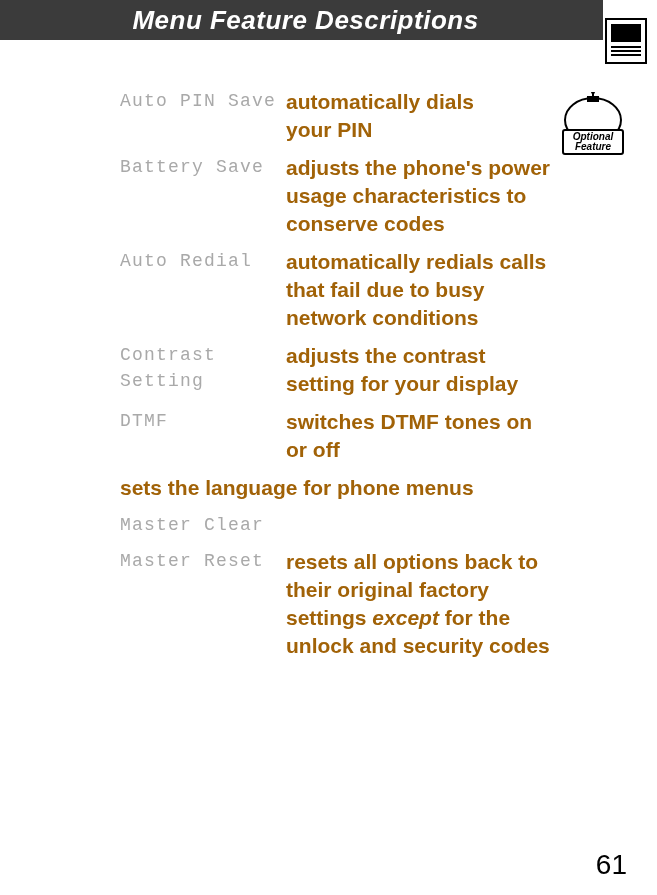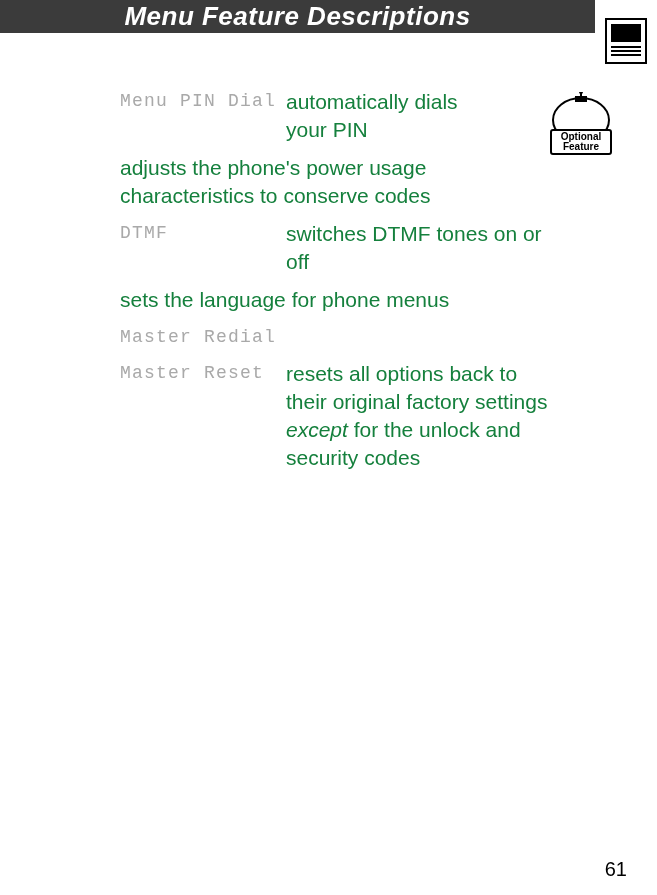--- a/index.html
+++ b/index.html
@@ -10,25 +10,26 @@
     background: #fff;
     font-family: "Segoe UI", "Helvetica Neue", Arial, sans-serif;
     color: #000;
     position: relative;
     overflow: hidden;
   }
   .header-bar {
     position: absolute;
     left: 0; top: 0;
     width: 595px;
-    height: 33px;
+    height: 40px;
     background: #3b3b3b;
     display: flex;
     align-items: center;
     justify-content: center;
+    padding-left: 8px;
   }
   .header-title {
     color: #fff;
     font-style: italic;
     font-weight: 700;
     font-size: 26px;
     letter-spacing: 0.5px;
   }
   .corner-icon {
     position: absolute;
@@ -49,23 +50,24 @@
   }
   .corner-icon::after {
     content: "";
     position: absolute;
     left: 4px; right: 4px; bottom: 4px; top: 26px;
     background: repeating-linear-gradient(#000 0 2px, #fff 2px 4px);
   }
 
   .optional-badge {
     position: absolute;
-    right: 40px;
+    right: 28px;
     top: 92px;
     width: 72px;
+    font-style: italic;
   }
   .optional-badge svg { display: block; }
 
   .content {
     position: absolute;
     left: 120px;
     top: 88px;
     right: 30px;
   }
   .row {
@@ -79,32 +81,32 @@
     font-family: "Lucida Console", "Courier New", monospace;
     font-size: 18px;
     letter-spacing: 1.2px;
     line-height: 26px;
     padding-right: 6px;
   }
   .desc {
     flex: 1;
     font-size: 21px;
     line-height: 28px;
-    font-weight: 400;
-    color: #15803d;
+    font-weight: 700;
+    color: #a16207;
     padding-right: 68px;
   }
   .row.first .desc { padding-right: 130px; }
   .desc em { font-style: italic; }
 
   .page-no {
     position: absolute;
     right: 30px;
     bottom: 14px;
-    font-size: 20px;
+    font-size: 28px;
   }
 </style>
 </head>
 <body>
 
 <div class="header-bar">
   <span class="header-title">Menu Feature Descriptions</span>
 </div>
 
 <div class="corner-icon"></div>
@@ -116,35 +118,44 @@
     <line x1="36" y1="10" x2="36" y2="0" stroke="#000" stroke-width="2"></line>
     <circle cx="36" cy="0" r="2" fill="#000"></circle>
     <rect x="6" y="38" width="60" height="24" rx="2" fill="#fff" stroke="#000" stroke-width="2"></rect>
     <text x="36" y="48" font-family="Arial" font-size="10" font-weight="bold" text-anchor="middle">Optional</text>
     <text x="36" y="58" font-family="Arial" font-size="10" font-weight="bold" text-anchor="middle">Feature</text>
   </svg>
 </div>
 
 <div class="content">
   <div class="row first">
-    <div class="term">Menu PIN Dial</div>
+    <div class="term">Auto PIN Save</div>
     <div class="desc">automatically dials your PIN</div>
   </div>
   <div class="row">
+    <div class="term">Battery Save</div>
     <div class="desc">adjusts the phone's power usage characteristics to conserve codes</div>
+  </div>
+  <div class="row">
+    <div class="term">Auto Redial</div>
+    <div class="desc">automatically redials calls that fail due to busy network conditions</div>
+  </div>
+  <div class="row">
+    <div class="term">Contrast Setting</div>
+    <div class="desc">adjusts the contrast setting for your display</div>
   </div>
   <div class="row">
     <div class="term">DTMF</div>
     <div class="desc">switches DTMF tones on or off</div>
   </div>
   <div class="row">
     <div class="desc">sets the language for phone menus</div>
   </div>
   <div class="row">
-    <div class="term">Master Redial</div>
+    <div class="term">Master Clear</div>
   </div>
   <div class="row">
     <div class="term">Master Reset</div>
     <div class="desc">resets all options back to their original factory settings <em>except</em> for the unlock and security codes</div>
   </div>
 
 </div>
 
 <div class="page-no">61</div>
 

